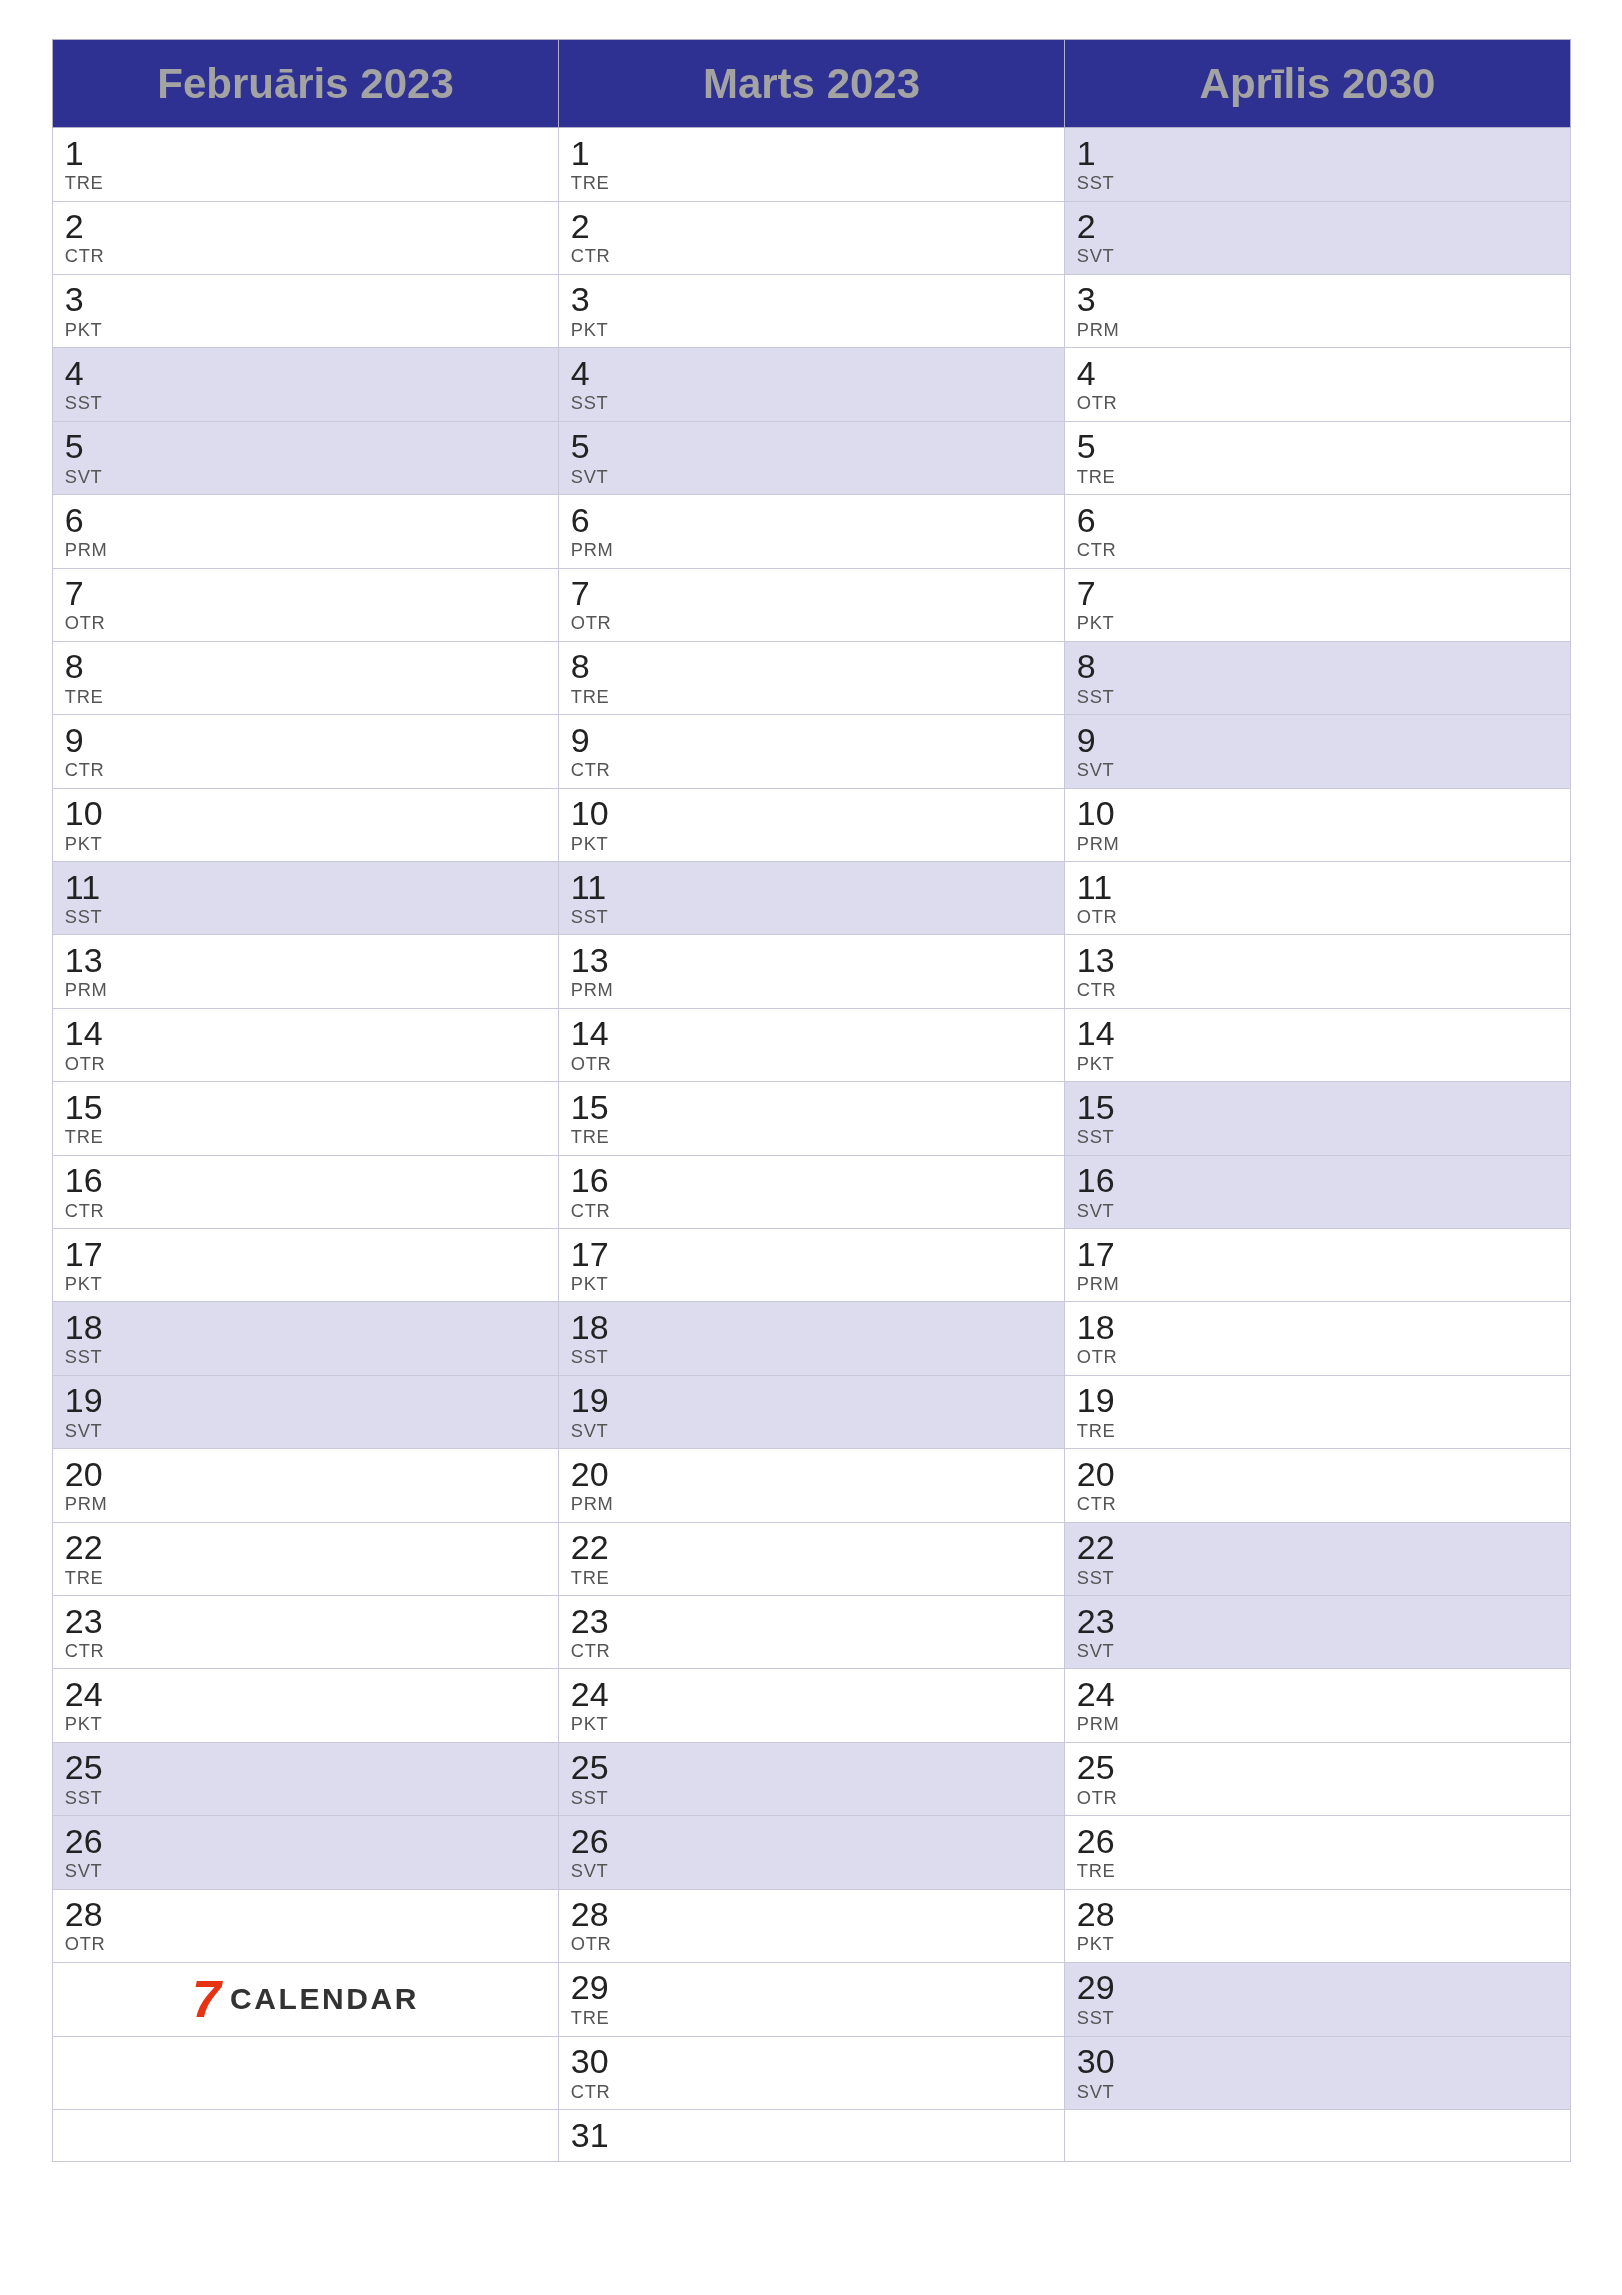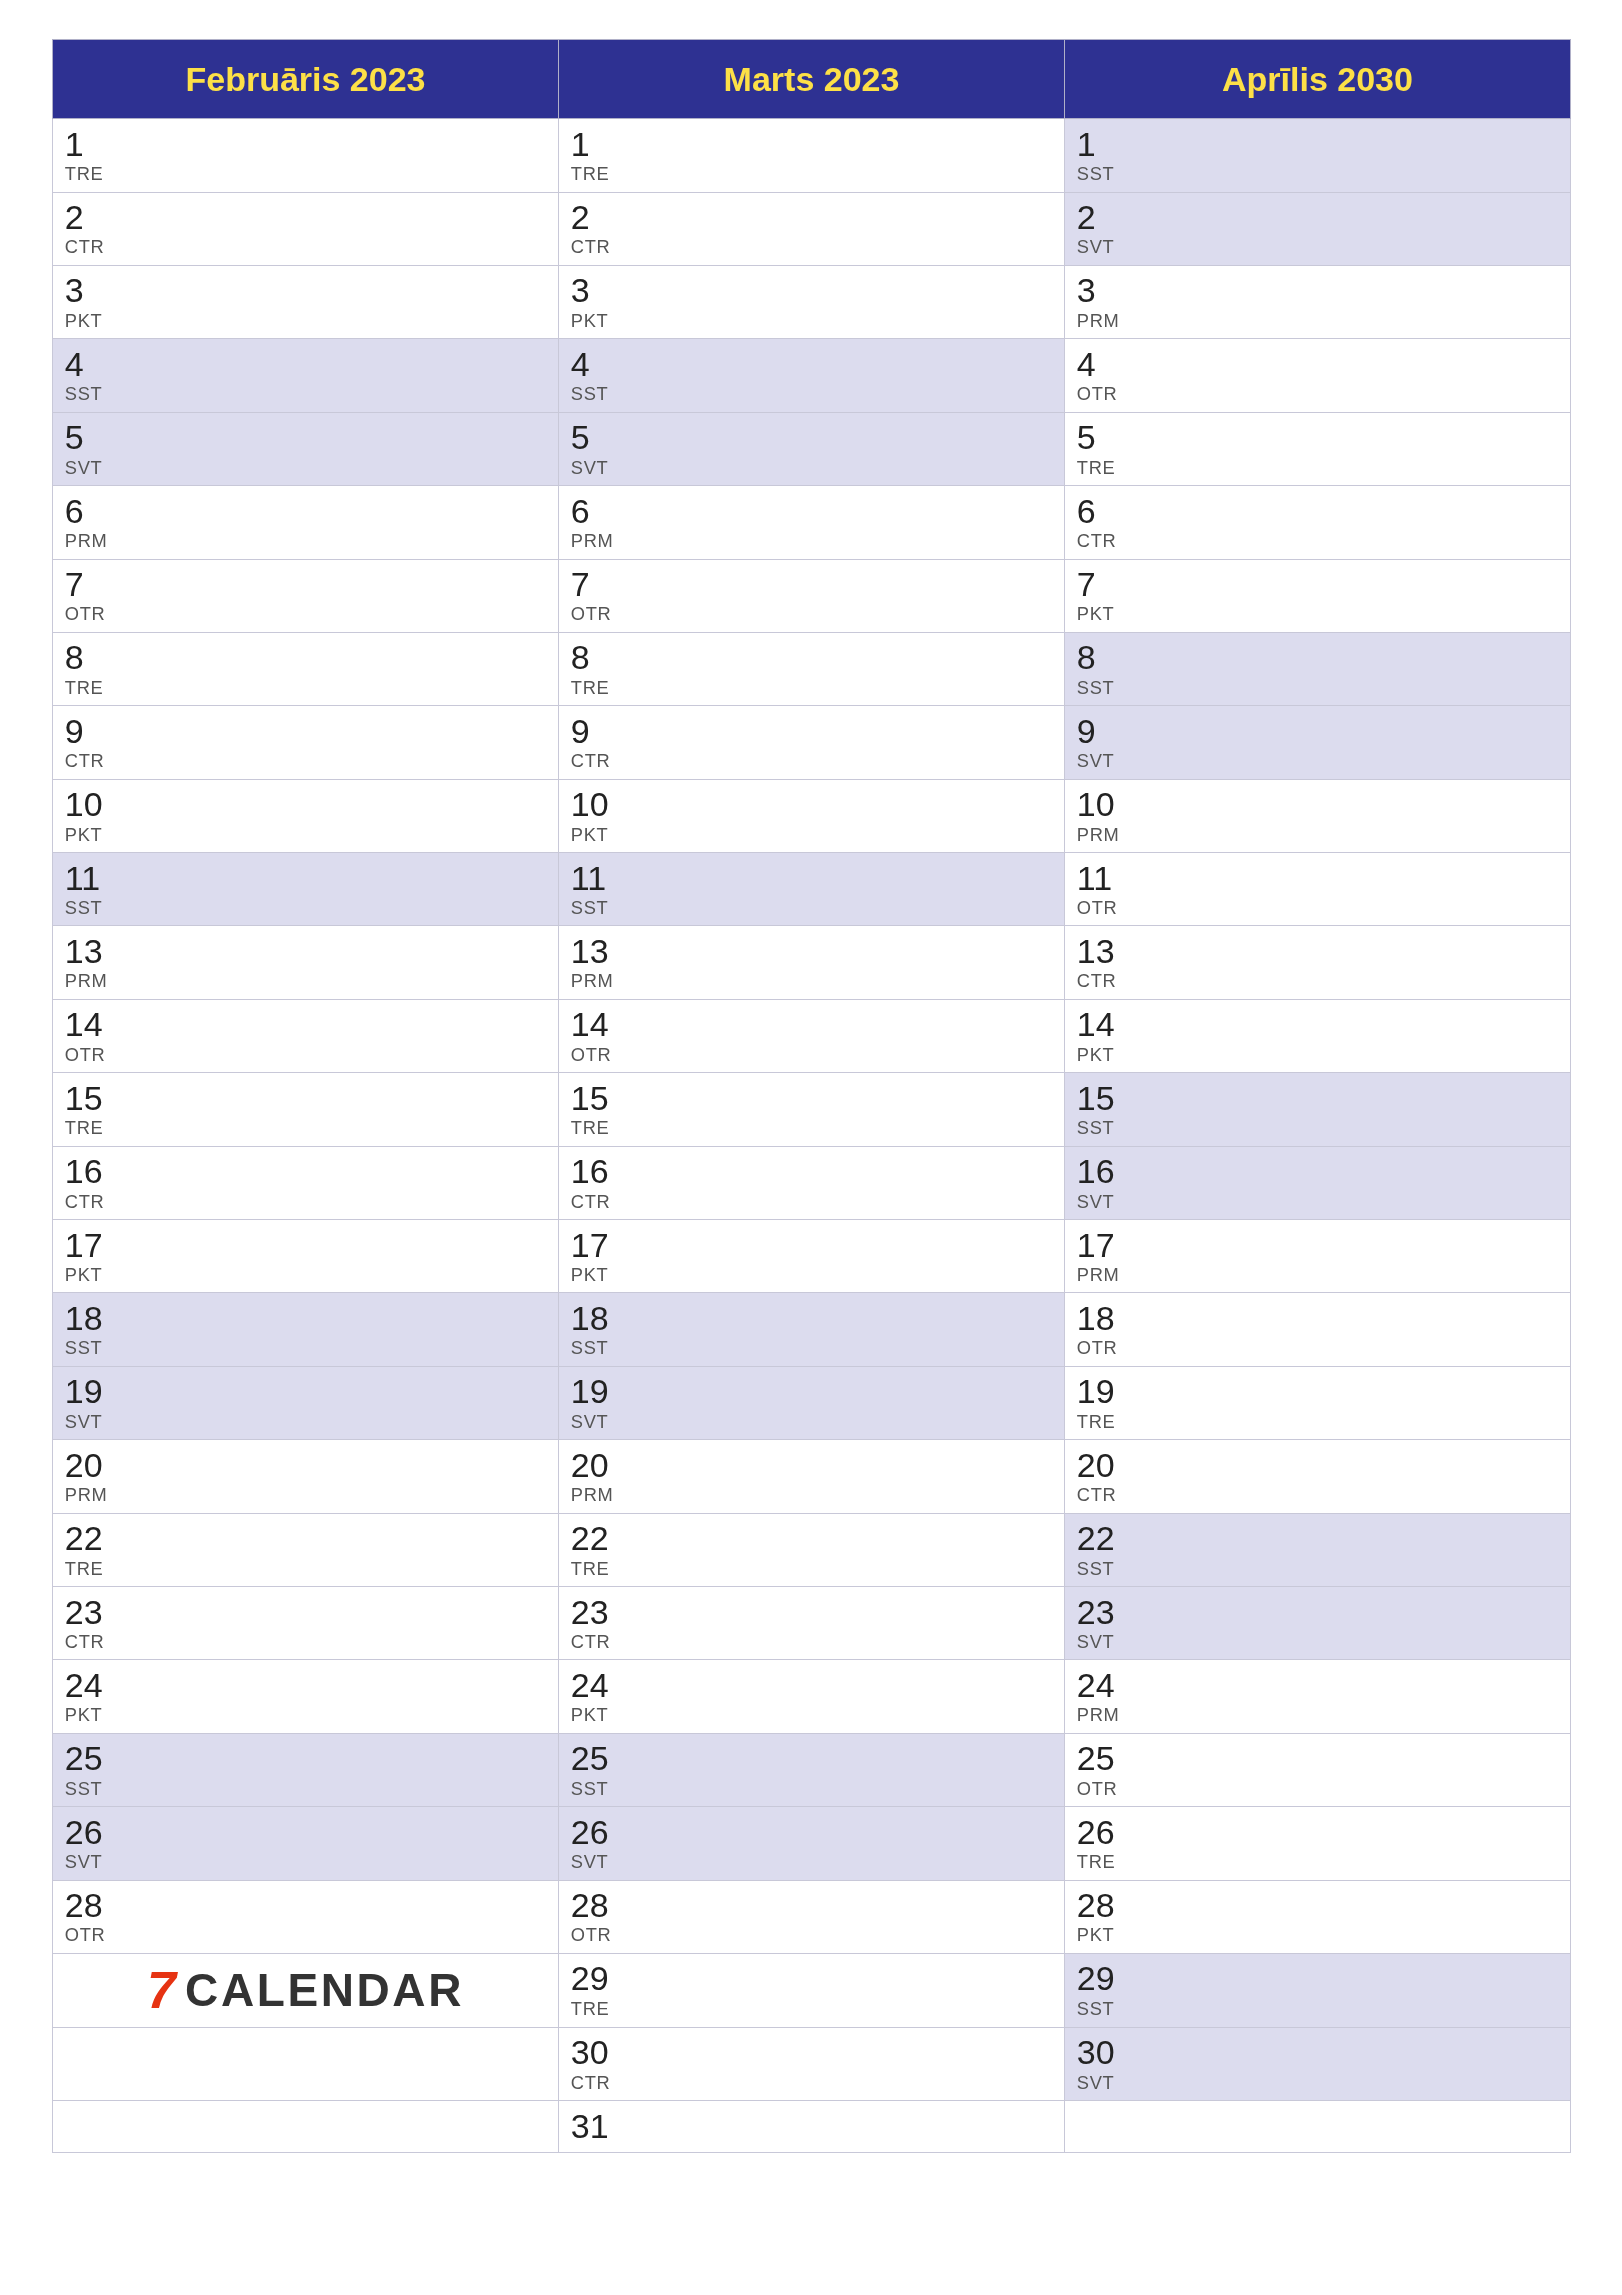--- a/index.html
+++ b/index.html
@@ -16,22 +16,22 @@
     }
 
     .calendar-grid {
       width: 100%;
       border-collapse: collapse;
       border: 0.7px solid #b0b0c8;
     }
 
     .calendar-grid th {
       background-color: #2e3192;
-      color: #fde047;
-      font-size: 34px;
+      color: #a3a3a3;
+      font-size: 42px;
       font-weight: bold;
       text-align: center;
       padding: 19.6px 13px;
       border: 0.7px solid #b0b0c8;
     }
 
     .calendar-grid td {
       border: 0.7px solid #c8c8d8;
       vertical-align: top;
       padding: 6.5px 11.8px;
@@ -68,21 +68,21 @@
     }
 
     .logo-area {
       display: flex;
       align-items: center;
       justify-content: center;
       gap: 9.2px;
     }
 
     .logo-text {
-      font-size: 46px;
+      font-size: 30px;
       font-weight: bold;
       color: #333;
       letter-spacing: 2.6px;
     }
 
     .logo-7 {
       display: inline-block;
       color: #e63312;
       font-size: 52px;
       font-weight: 900;

